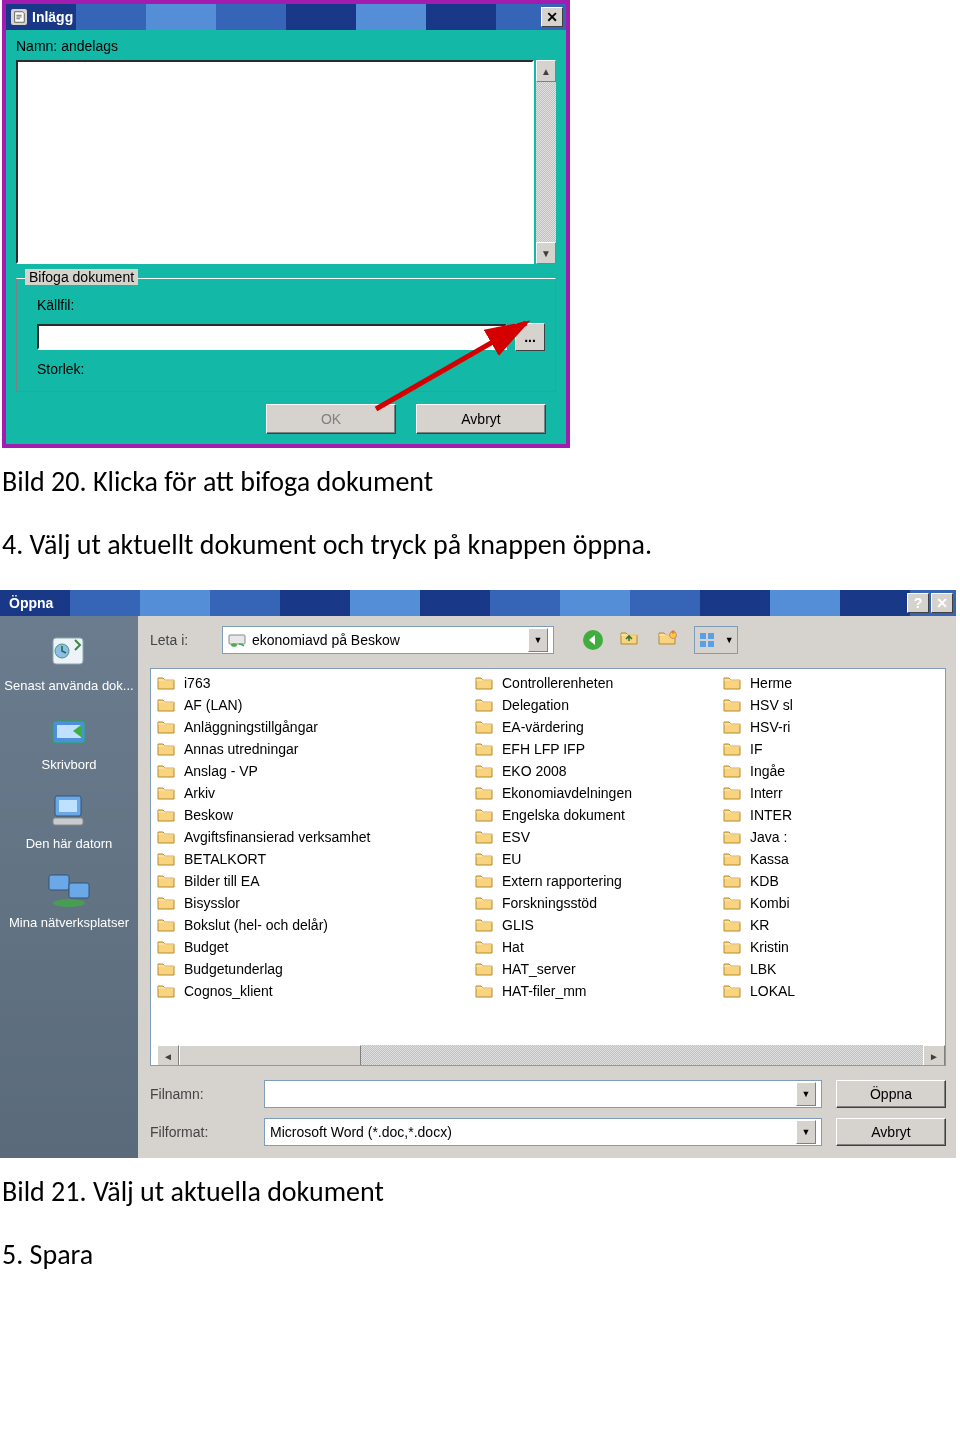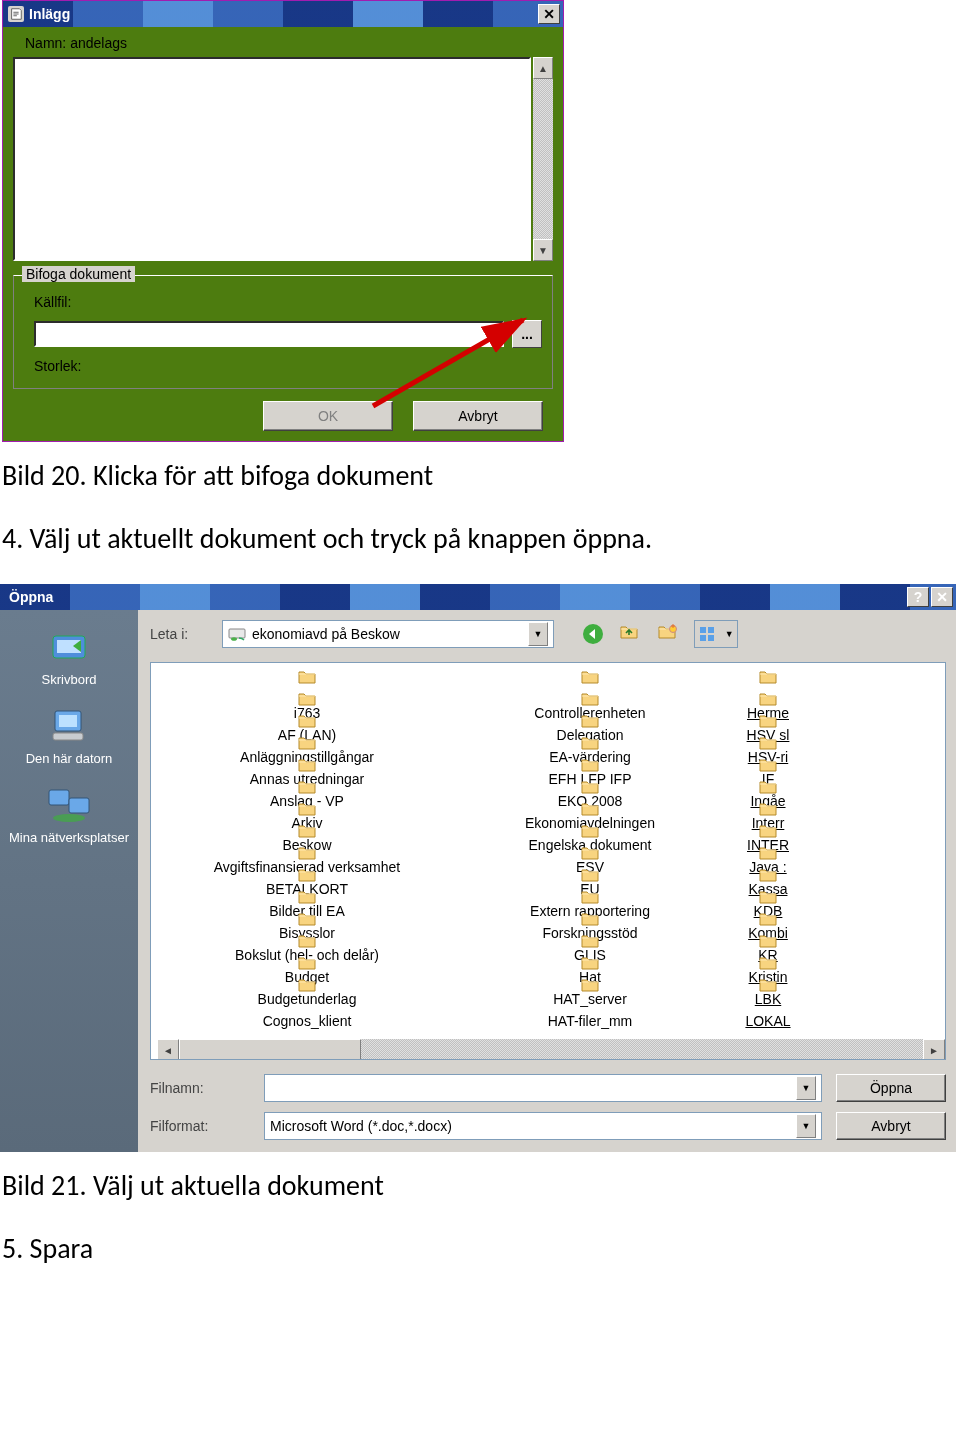--- a/index.html
+++ b/index.html
@@ -4,22 +4,22 @@
 <style>
   body {
     margin:0;
     padding:0;
     width:960px;
     font-family: Calibri, Arial, sans-serif;
     background:#fff;
     font-size:28px;
   }
   .dialog {
-    background:#4d7c0f;
-    border:1px solid #a21caf;
+    background:#14b8a6;
+    border:4px solid #a21caf;
     font-family: Tahoma, Arial, sans-serif;
     font-size:14px;
     color:#000;
     position:relative;
   }
   .titlebar {
     background: linear-gradient(90deg,#0a246a 0%,#2c5aa0 12%,#3c77c0 22%,#4f92da 32%,#5ba1e4 40%,#69adec 48%,#76baf2 56%,#84c5f8 64%,#6db3ef 72%,#4f93da 82%,#3b74be 92%,#2c5aa0 100%);
     background:#0a246a;
     color:#fff;
     height:26px;
@@ -55,21 +55,21 @@
     border-right-color:#404040;
     border-bottom-color:#404040;
     display:flex;align-items:center;justify-content:center;
     font-family:Arial;
     font-weight:bold;
     font-size:14px;
     color:#000;
     cursor:pointer;
   }
   .dlg-body { padding:8px 10px 10px 10px; }
-  .namn-row { margin-bottom:6px; font-size:14px;margin-left:12px; }
+  .namn-row { margin-bottom:6px; font-size:14px; }
   .textarea-wrap {
     display:flex;
     gap:2px;
     margin-bottom:14px;
   }
   .textbox {
     flex:1;
     height:200px;
     background:#fff;
     border:2px inset #fff;
@@ -241,27 +241,26 @@
     position:relative;
   }
   .folder-columns {
     flex:1;
     display:flex;
     gap:18px;
     overflow:hidden;
   }
   .folder-col { display:flex;flex-direction:column; }
   .folder-item {
-    display:flex;align-items:center;
-    gap:21px;
+    display:flex;align-items:flex-start;
+    gap:9px;
     height:22px;
     font-size:14px;
     cursor:pointer;
     white-space:nowrap;
-    flex-direction:column;
   }
   .folder-icon {
     width:18px;height:15px;
     display:inline-block;
   }
   .hscroll {
     display:flex;
     height:20px;
     background:repeating-conic-gradient(#c0c0c0 0% 25%, #e0e0e0 0% 50%) 0 0/2px 2px;
     margin:4px 0 0 0;
@@ -362,20 +361,31 @@
   <div class="titlebar">
     <div class="stripes"></div>
     <span style="margin-left:4px;">Öppna</span>
     <div class="title-right">
       <div class="tb-btn">?</div>
       <div class="tb-btn">✕</div>
     </div>
   </div>
   <div class="oppna-body">
     <div class="places">
+      <div class="place">
+          <div class="place-icon">
+            <svg width="48" height="40">
+              <rect x="8" y="6" width="30" height="26" rx="3" fill="#eef3fa" stroke="#8aa"></rect>
+              <circle cx="17" cy="19" r="7" fill="#8fbde8" stroke="#497"></circle>
+              <path d="M17 14v5l4 2" stroke="#265" stroke-width="1.5" fill="none"></path>
+              <path d="M30 8l5 5-5 5" stroke="#3a8a3a" stroke-width="2" fill="none"></path>
+            </svg>
+          </div>
+          <div>Senast använda dok...</div>
+        </div>
         <div class="place">
           <div class="place-icon">
             <svg width="48" height="40">
               <rect x="8" y="10" width="32" height="22" rx="3" fill="#4f8edb" stroke="#2a5"></rect>
               <rect x="12" y="14" width="24" height="13" fill="#bfe0ff"></rect>
               <path d="M28 20l8-6v12z" fill="#3fae3f"></path>
             </svg>
           </div>
           <div>Skrivbord</div>
         </div>
@@ -621,21 +631,21 @@
                   </svg></span>
                 <span>HAT_server</span>
               </div>
               <div class="folder-item">
                 <span class="folder-icon"><svg width="18" height="15">
                     <use href="#folder"></use>
                   </svg></span>
                 <span>HAT-filer_mm</span>
               </div>
             </div>
-          <div class="folder-col" id="col3" style="width:90px;text-decoration:underline;">
+          <div class="folder-col" id="col3" style="width:90px;">
               <div class="folder-item">
                 <span class="folder-icon"><svg width="18" height="15">
                     <use href="#folder"></use>
                   </svg></span>
                 <span>Herme</span>
               </div>
               <div class="folder-item">
                 <span class="folder-icon"><svg width="18" height="15">
                     <use href="#folder"></use>
                   </svg></span>

